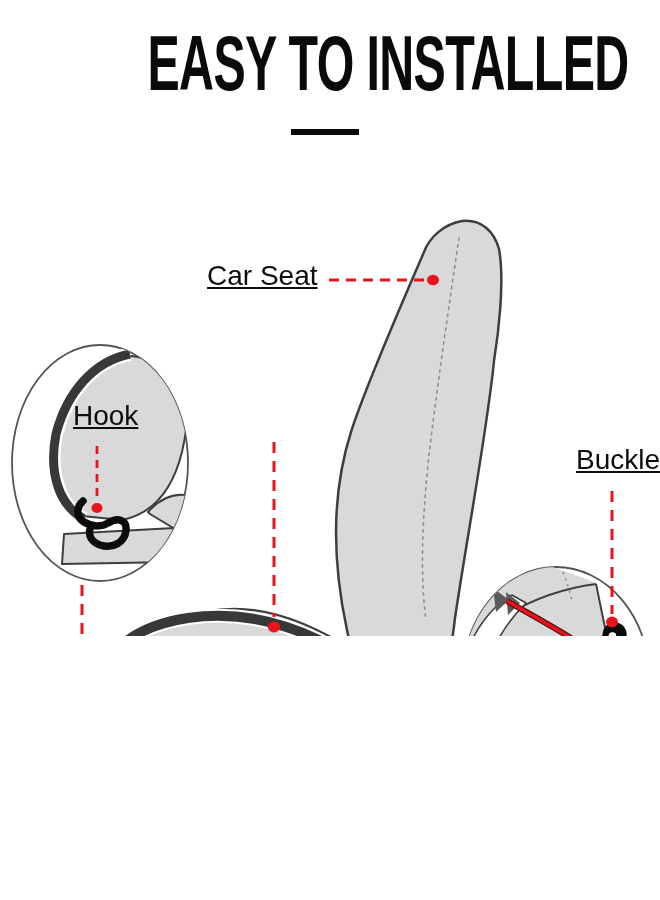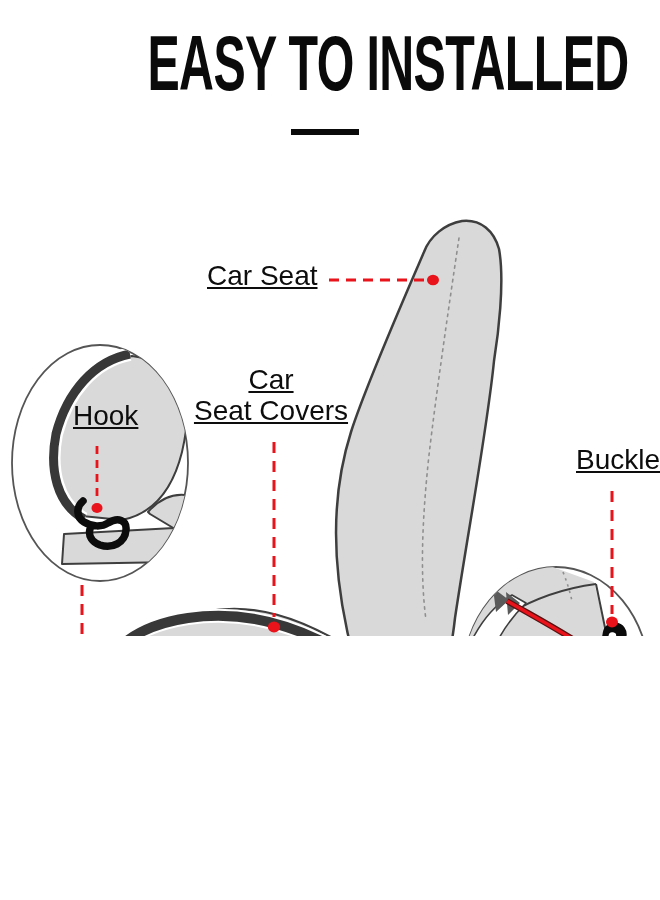--- a/index.html
+++ b/index.html
@@ -141,21 +141,17 @@
     </g>
   </svg>
 
   <div class="title-wrap">
     <span class="title-text">EASY TO INSTALLED</span>
   </div>
   <div class="title-underline"></div>
 
   <div class="lbl lbl-car-seat">Car Seat</div>
 
-  <div class="lbl lbl-covers">
-    <span style="display:block">Car</span>
-    <span style="display:block">Seat Covers</span>
-  </div>
 
   <div class="lbl lbl-hook">Hook</div>
 
   <div class="lbl lbl-buckle">Buckle</div>
 </div>
 
 </body></html>

